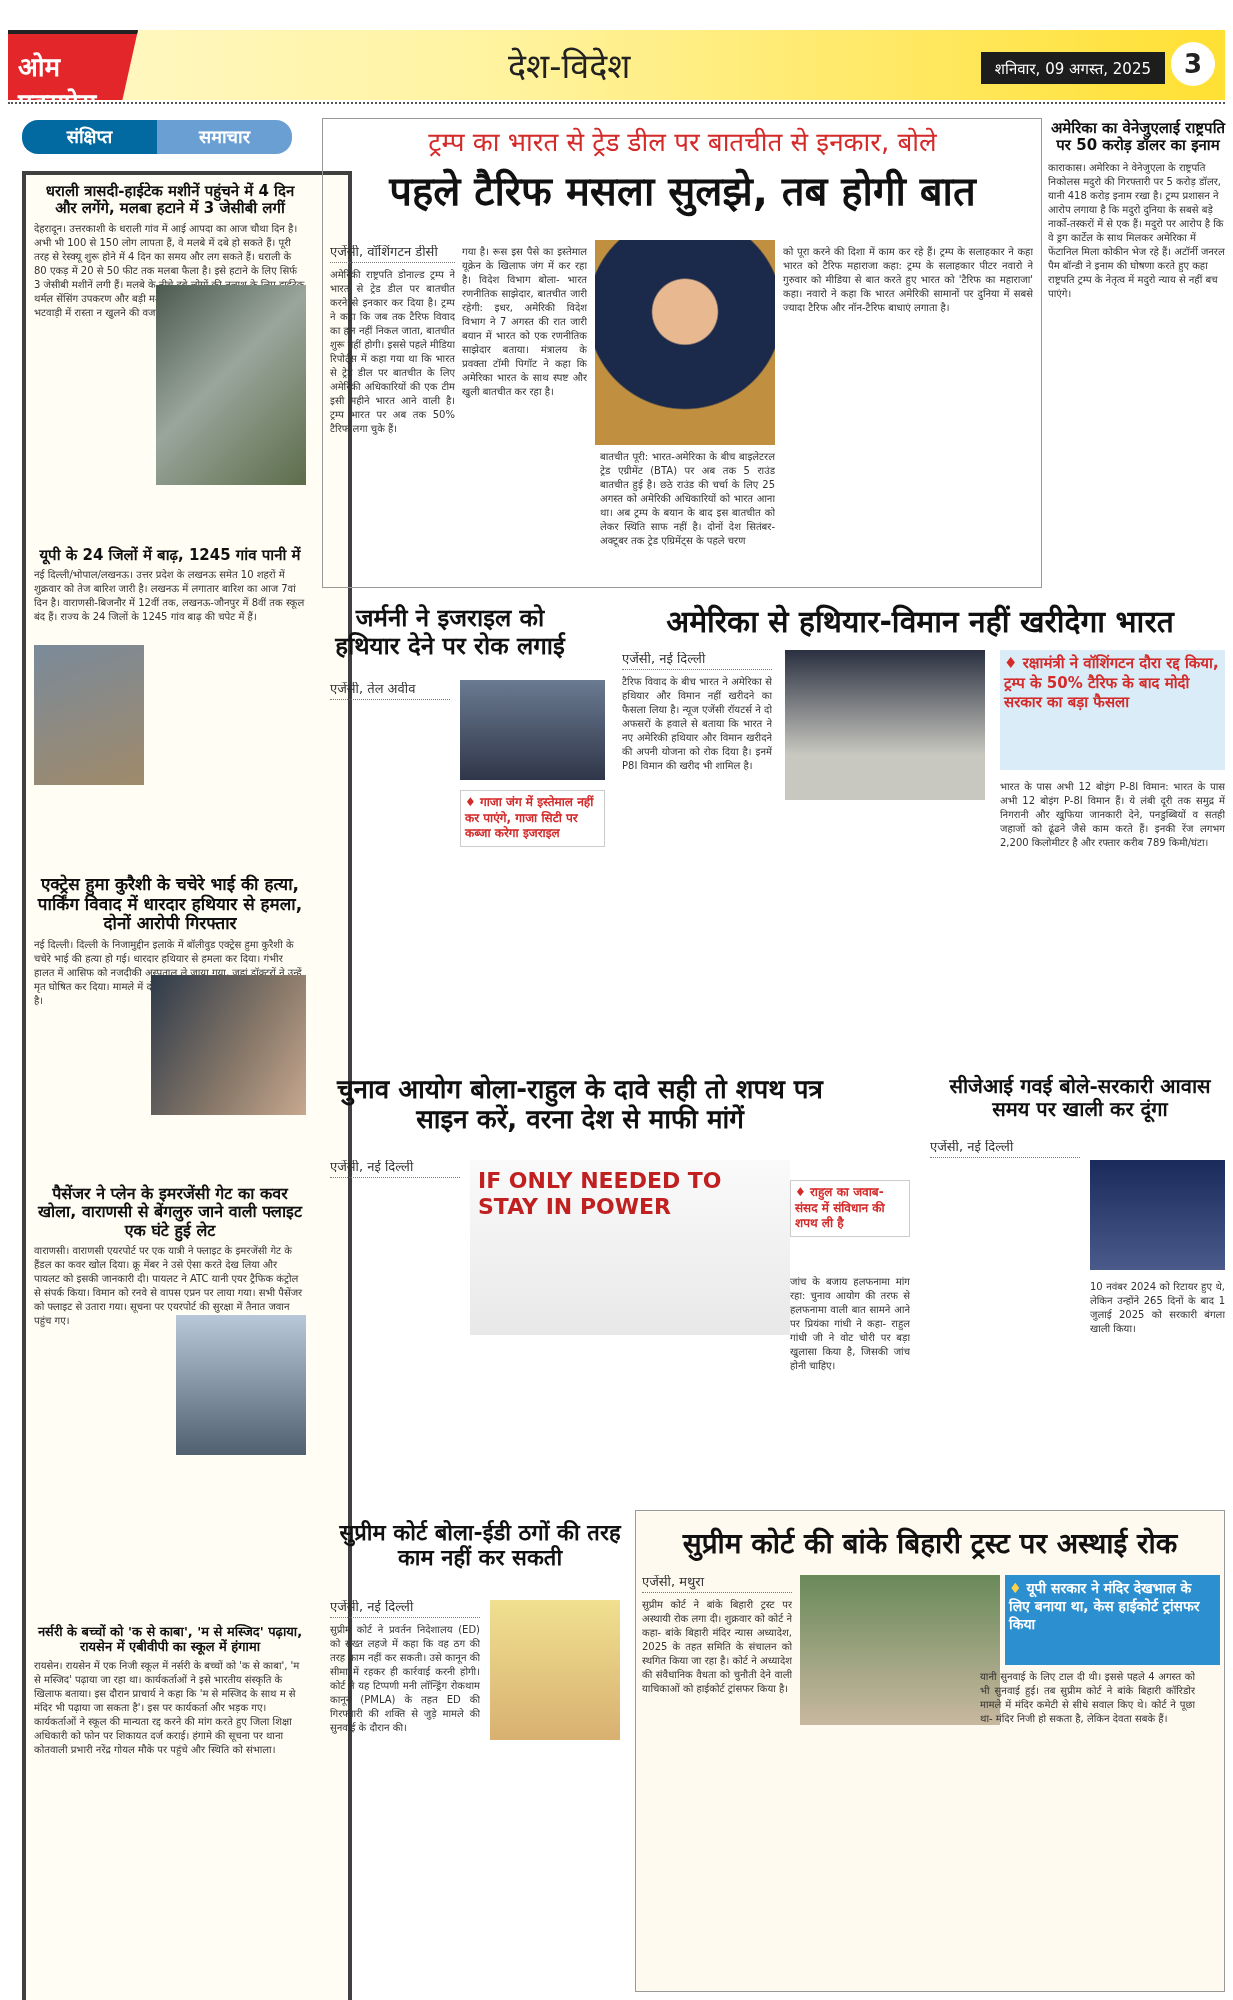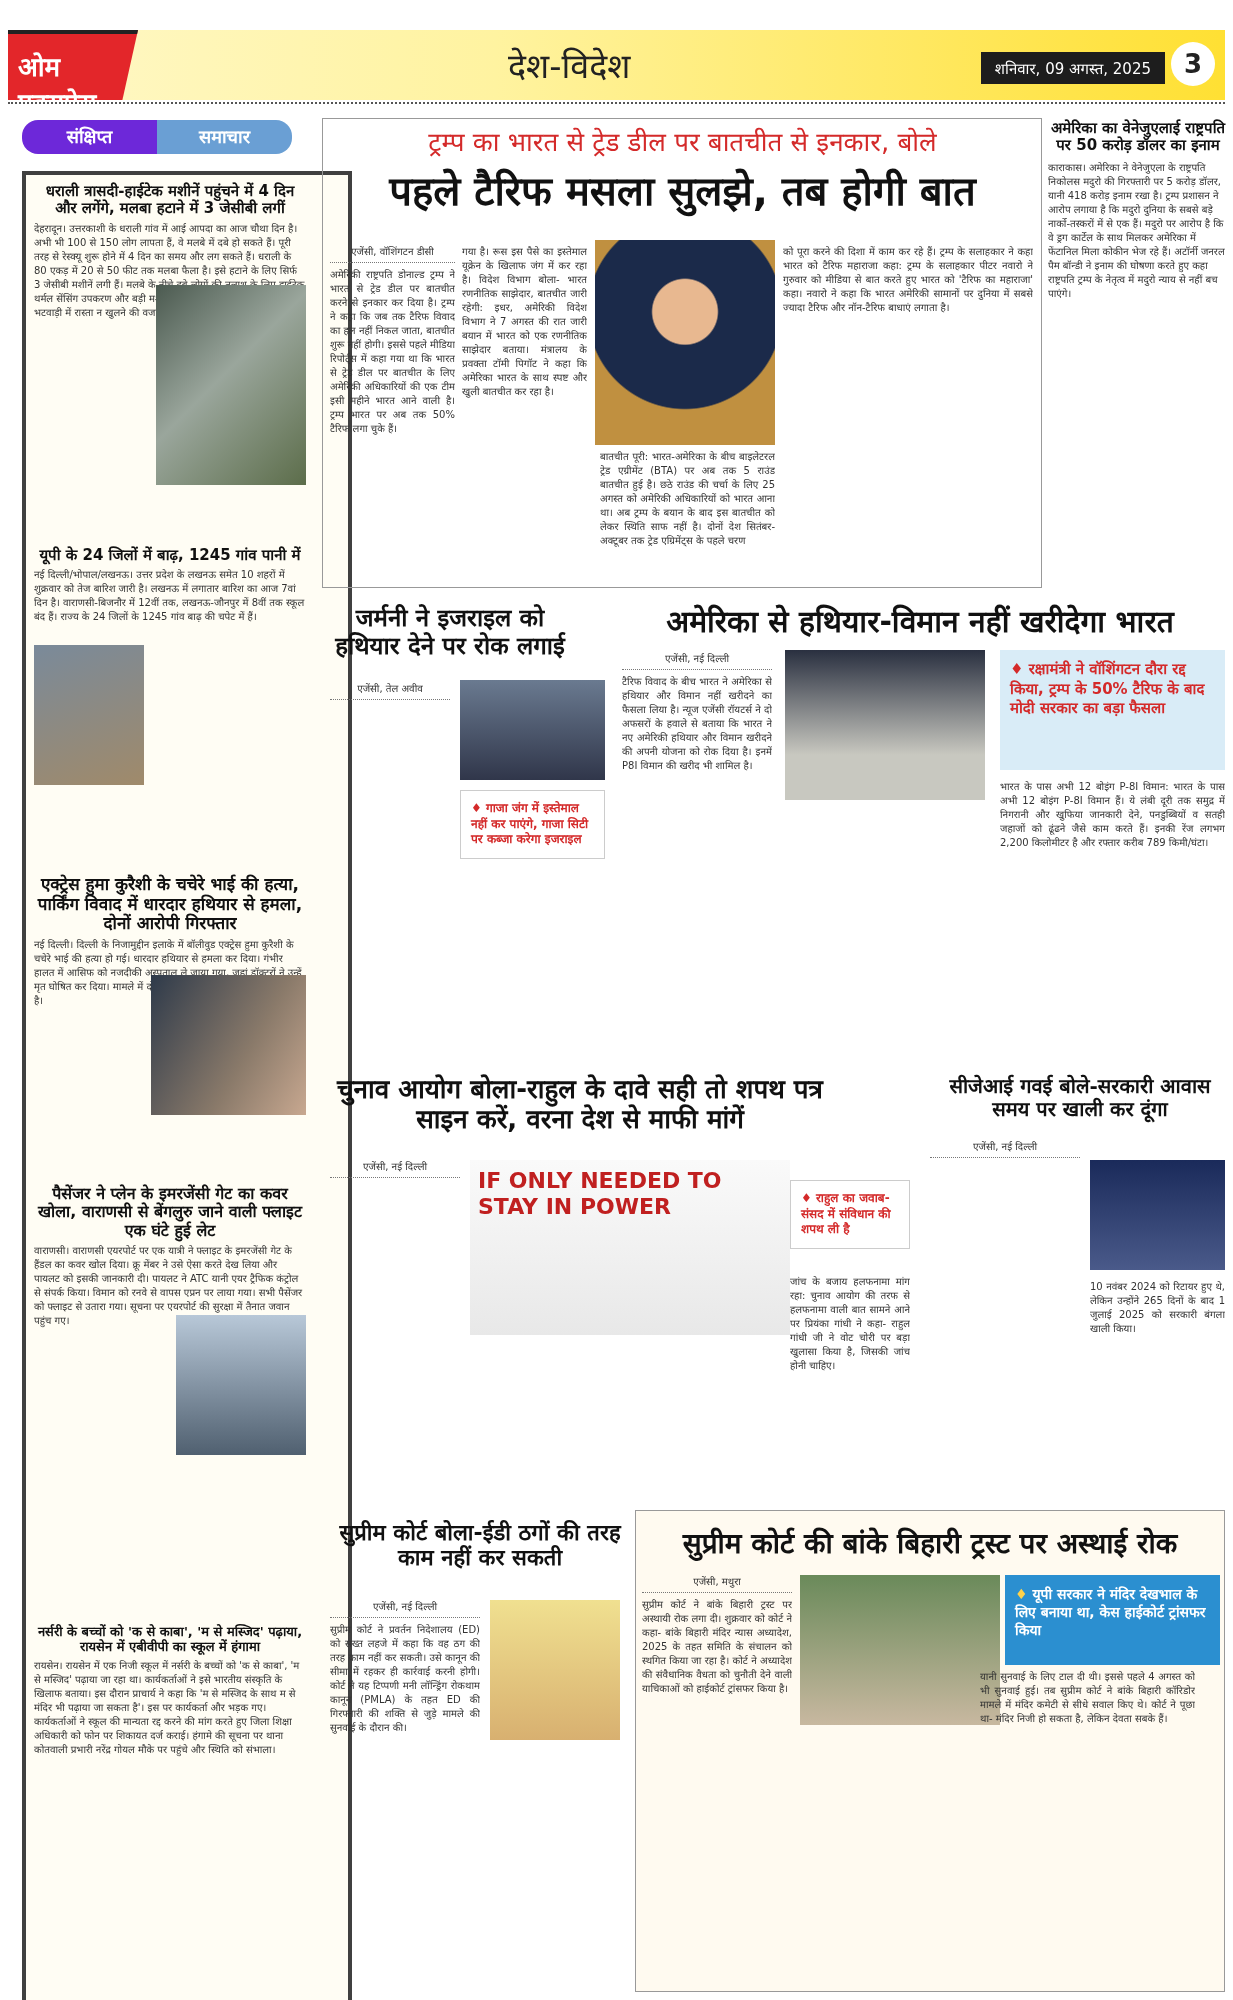--- a/index.html
+++ b/index.html
@@ -8,26 +8,26 @@
   .mast-logo{position:absolute;left:0;top:0;width:130px;height:70px;background:#e3262a;clip-path:polygon(0 0,100% 0,88% 100%,0 100%);border-top:4px solid #222;}
   .mast-logo span{display:block;color:#fff;font-weight:bold;font-size:26px;padding:14px 0 0 10px;font-family:"DejaVu Sans",sans-serif;}
   .mast-title{position:absolute;left:500px;top:12px;font-size:34px;color:#222;font-family:"DejaVu Sans",sans-serif;}
   .mast-date{position:absolute;right:60px;top:22px;background:#1d1d1d;color:#fff;font-size:15px;padding:6px 14px;}
   .mast-page{position:absolute;right:10px;top:12px;width:44px;height:44px;border-radius:50%;background:#fff;font-size:26px;font-weight:bold;text-align:center;line-height:44px;}
   .dots{position:absolute;left:8px;top:102px;width:1217px;border-top:2px dotted #555;}
   .col{position:absolute;font-size:10px;line-height:14px;color:#333;overflow:hidden;}
   .col p{text-align:justify;margin-bottom:2px;}
   .hl{font-weight:bold;color:#111;line-height:1.15;}
   .ban{position:absolute;left:22px;top:120px;width:270px;height:34px;}
-  .ban .a{position:absolute;left:0;top:0;width:135px;height:34px;background:#6d28d9;border-radius:16px 0 0 16px;color:#fff;font-weight:bold;font-size:18px;text-align:center;line-height:34px;}
+  .ban .a{position:absolute;left:0;top:0;width:135px;height:34px;background:#0369a1;border-radius:16px 0 0 16px;color:#fff;font-weight:bold;font-size:18px;text-align:center;line-height:34px;}
   .ban .b{position:absolute;left:135px;top:0;width:135px;height:34px;background:#6a9fd4;border-radius:0 16px 16px 0;color:#fff;font-weight:bold;font-size:18px;text-align:center;line-height:34px;}
   .leftbox{position:absolute;left:22px;top:171px;width:330px;height:1836px;border:4px solid #404040;background:#fffdf4;}
   .photo{position:absolute;background:#6b7a6e;}
-  .byline{font-size:10px;color:#333;border-bottom:1px dotted #777;padding-bottom:3px;margin-bottom:5px;text-align:center;}
-  .callout{position:absolute;padding:10px;font-weight:bold;line-height:1.3;}
+  .byline{font-size:13px;color:#333;border-bottom:1px dotted #777;padding-bottom:3px;margin-bottom:5px;}
+  .callout{position:absolute;padding:4px;font-weight:bold;line-height:1.3;}
   .boxframe{position:absolute;border:1px solid #999;}
 </style>
 </head>
 <body>
 
 <div class="masthead">
   <div class="mast-logo">
       <span>ओम एक्सप्रेस</span>
     </div>
   <div class="mast-title">देश-विदेश</div>

